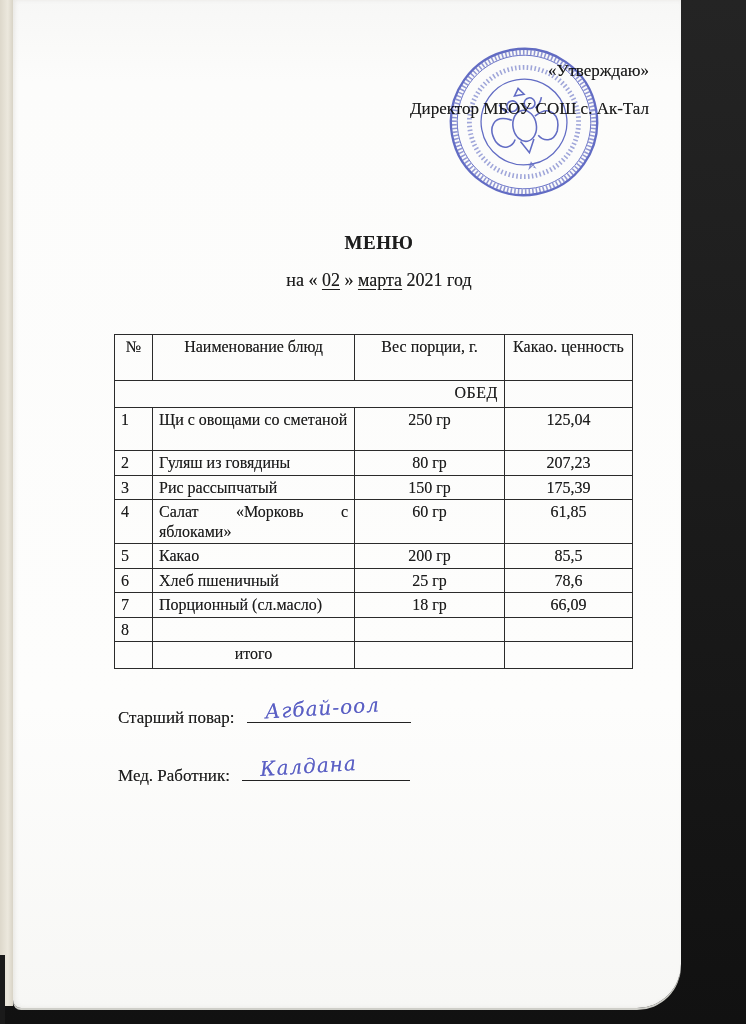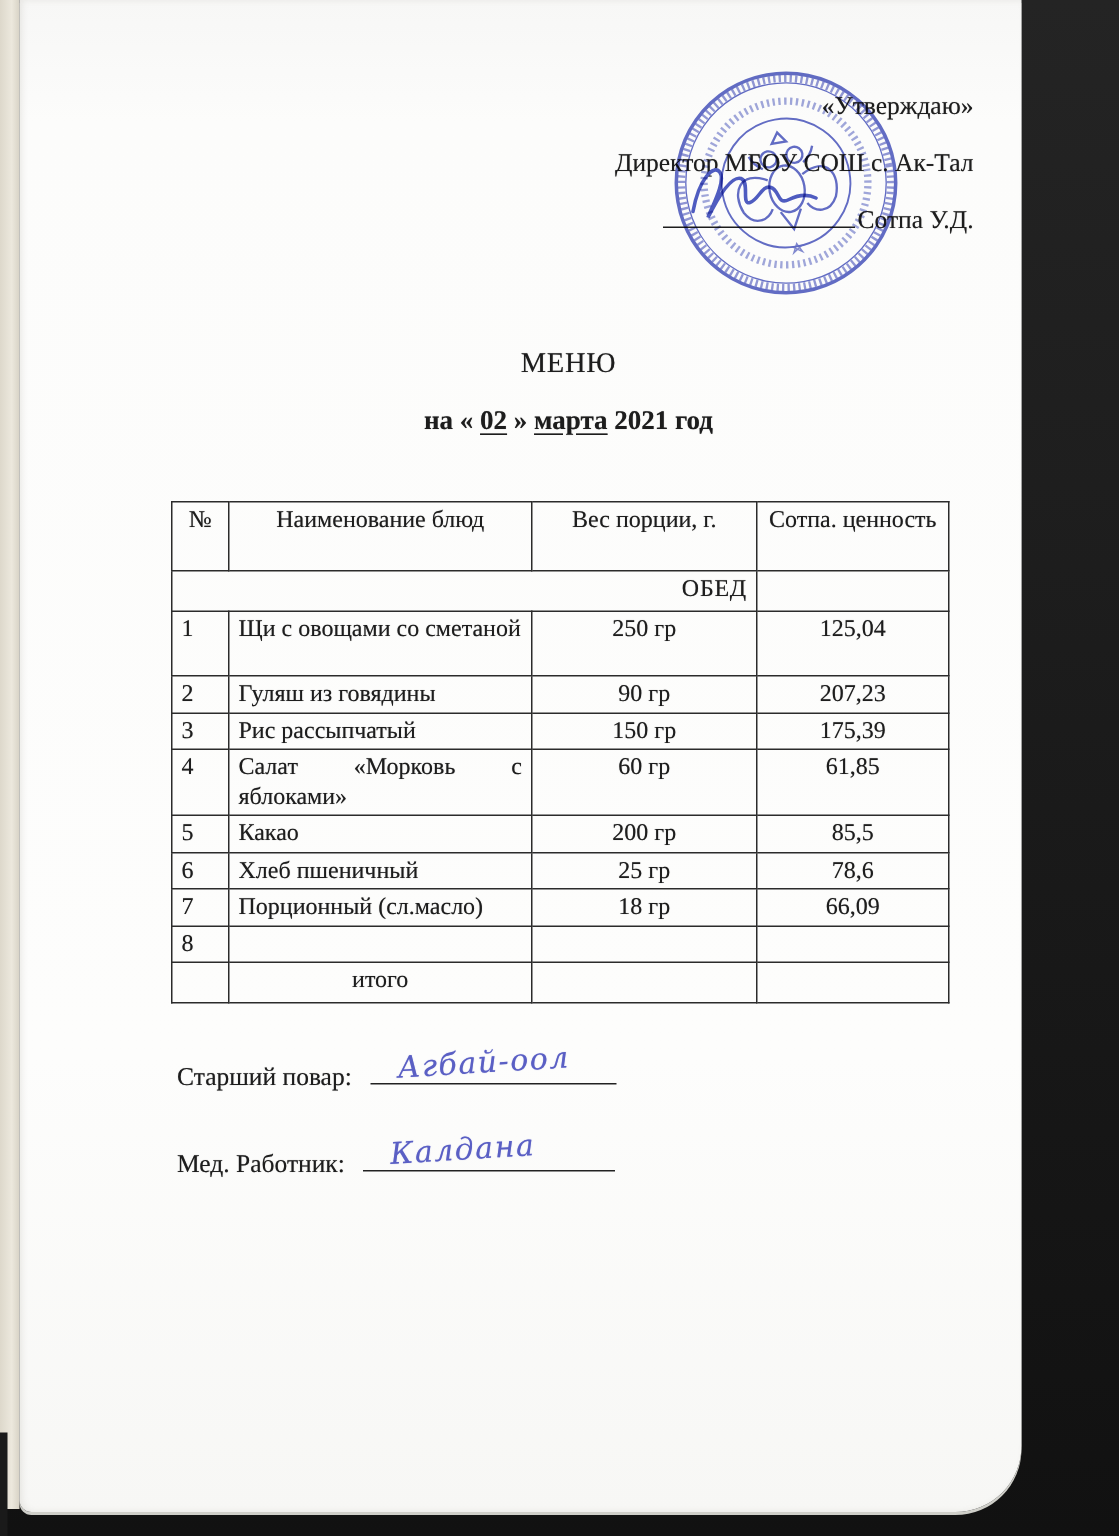--- a/index.html
+++ b/index.html
@@ -25,22 +25,22 @@
   
   .approval{position:absolute;top:52px;right:32px;width:330px;text-align:right;font-size:17px;line-height:38px;}
   .sig-line-dir{display:inline-block;width:128px;border-bottom:1.6px solid #1d1d1d;position:relative;height:20px;vertical-align:baseline;margin-right:2px;}
   .dir-squiggle{position:absolute;left:14px;top:-26px;}
 
   
   .stamp{position:absolute;left:433px;top:44px;width:156px;height:156px;mix-blend-mode:multiply;opacity:.92;z-index:5;}
 
   
   .title-block{position:absolute;left:0;top:232px;width:100%;text-align:center;padding-left:64px;box-sizing:border-box;}
-  .title{font-size:19px;font-weight:normal;letter-spacing:.5px;}
-  .date-line{margin-top:16px;font-size:18px;font-weight:bold;}
+  .title{font-size:19px;font-weight:bold;letter-spacing:.5px;}
+  .date-line{margin-top:16px;font-size:18px;font-weight:normal;}
   .u{ text-decoration:underline; text-underline-offset:3px;}
 
   
   table.menu{
     position:absolute;left:101px;top:334px;width:518px;border-collapse:collapse;table-layout:fixed;
     font-size:16px;
   }
   table.menu td,table.menu th{
     border:1.7px solid #2b2b2b;vertical-align:top;padding:2px 6px;line-height:1.22;
     font-weight:normal;overflow:hidden;
@@ -79,27 +79,20 @@
 <body>
 
 <div class="edge-strip"></div>
 <div class="edge-dark-bl"></div>
 
 <div class="page txt">
 
   <div class="approval">
     <div>«Утверждаю»</div>
     <div>Директор МБОУ СОШ с. Ак-Тал</div>
-    <div>
-      <span class="sig-line-dir">
-        <svg class="dir-squiggle" width="92" height="44" viewBox="0 0 92 44">
-          <path d="M6 36 C10 14 20 4 24 10 C28 16 18 34 16 40 C24 24 32 12 38 14 C44 16 38 32 44 30 C50 28 52 18 58 20 C64 22 62 32 70 28 Q80 23 88 27" fill="none" stroke="#4f5cc0" stroke-width="2.4" stroke-linecap="round"></path>
-        </svg>
-      </span><span>Сотпа У.Д.</span>
-    </div>
   </div>
 
   <svg class="stamp" viewBox="0 0 160 160">
     <g transform="rotate(-10 80 80)" stroke="#5560c2" fill="none">
       <circle cx="80" cy="80" r="75" stroke-width="2.4"></circle>
       <circle cx="80" cy="80" r="68.5" stroke-width="0.9"></circle>
       <circle cx="80" cy="80" r="71.5" stroke-width="5" stroke-dasharray="1.6 2.1" opacity="0.7"></circle>
       <circle cx="80" cy="80" r="56" stroke-width="5" stroke-dasharray="1.6 2.4" opacity="0.6"></circle>
       <circle cx="80" cy="80" r="44" stroke-width="1.3"></circle>
 
@@ -133,36 +126,36 @@
         <col class="c-num">
         <col class="c-name">
         <col class="c-weight">
         <col class="c-energy">
       </colgroup>
     <tbody>
         <tr class="r-head">
       <th class="h-num">№</th>
       <th>Наименование блюд</th>
       <th>Вес порции, г.</th>
-      <th class="h-energy">Сотпа. ценность</th>
+      <th class="h-energy">Какао. ценность</th>
     </tr>
     <tr>
       <td class="sec" colspan="3">ОБЕД</td>
       <td></td>
     </tr>
     <tr class="h2">
       <td class="num">1</td>
       <td class="name">Щи с овощами со сметаной</td>
       <td class="val">250 гр</td>
       <td class="val">125,04</td>
     </tr>
     <tr class="h1">
       <td class="num">2</td>
       <td class="name">Гуляш из говядины</td>
-      <td class="val">90 гр</td>
+      <td class="val">80 гр</td>
       <td class="val">207,23</td>
     </tr>
     <tr class="h1">
       <td class="num">3</td>
       <td class="name">Рис рассыпчатый</td>
       <td class="val">150 гр</td>
       <td class="val">175,39</td>
     </tr>
     <tr class="h2">
       <td class="num">4</td>

